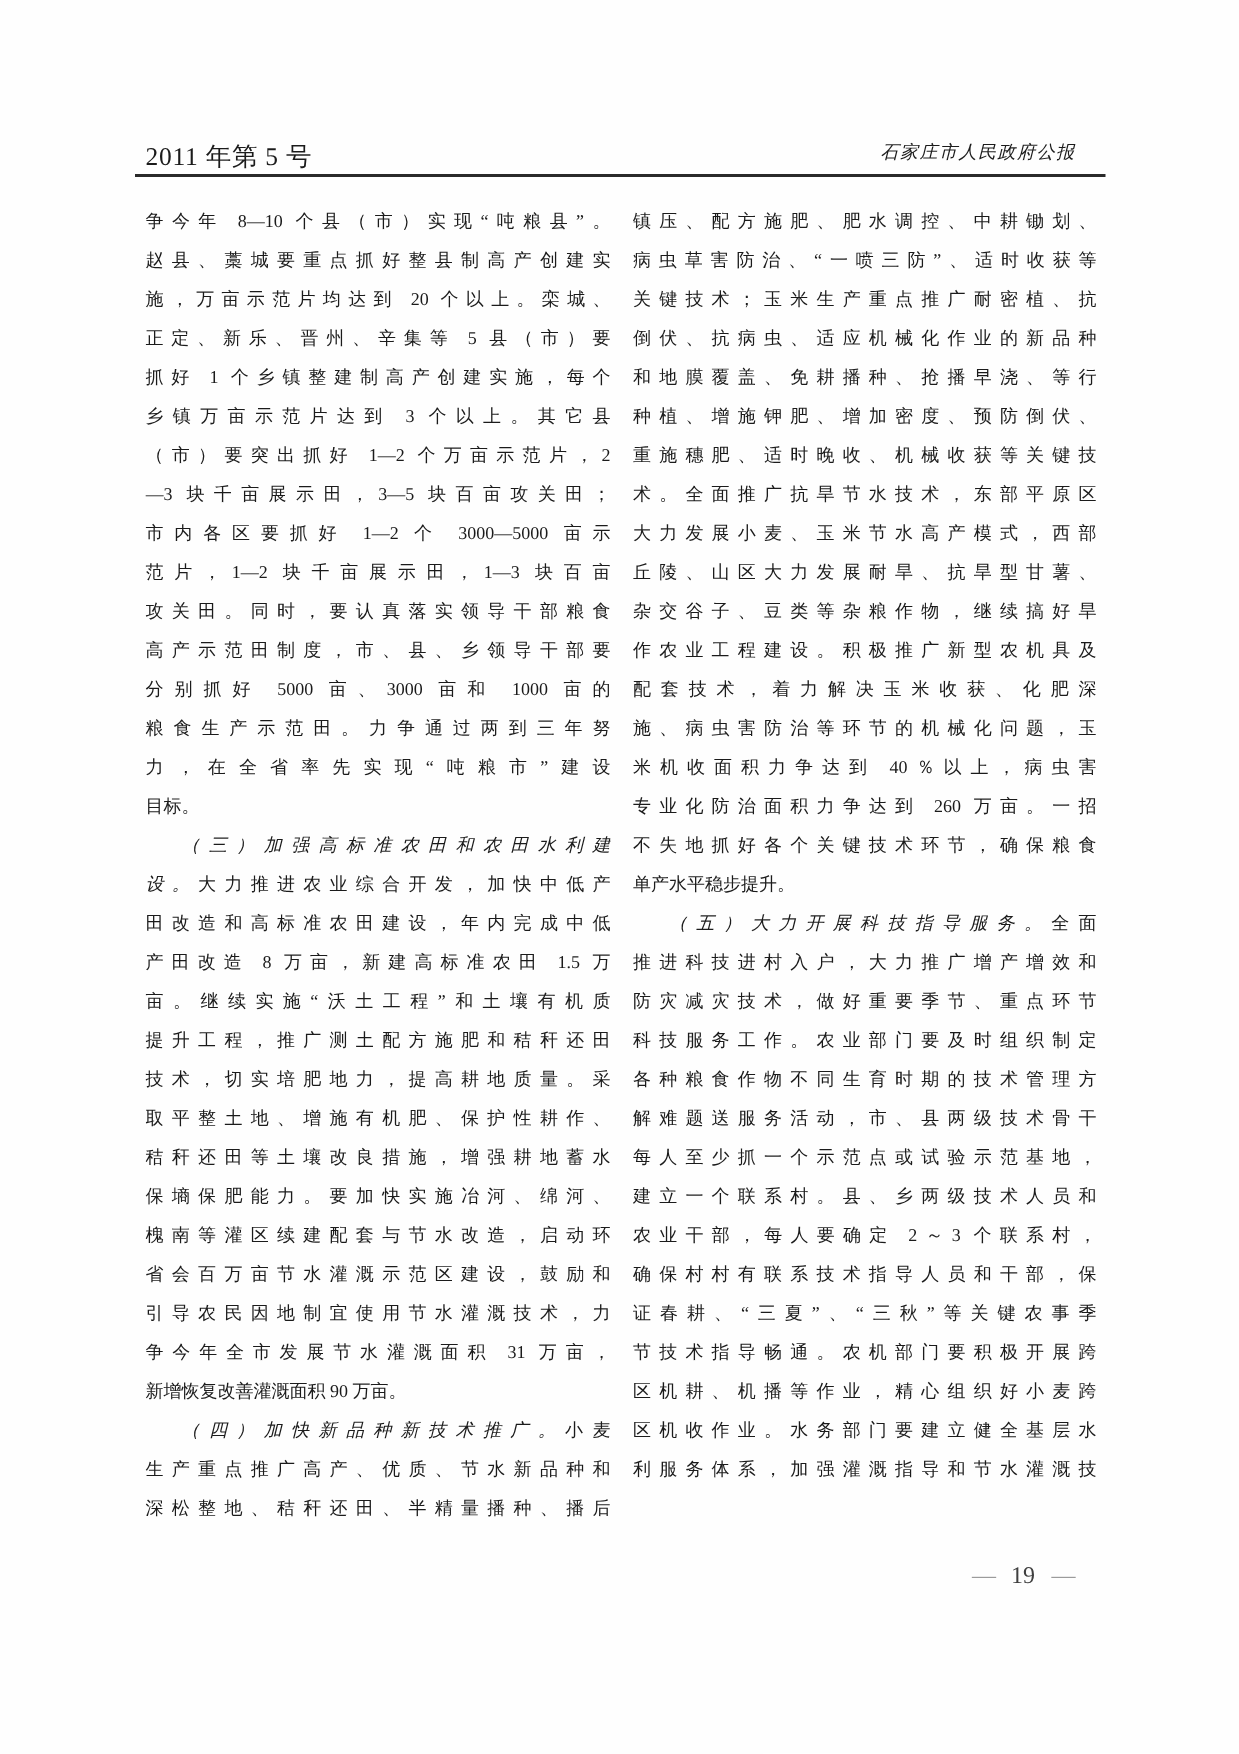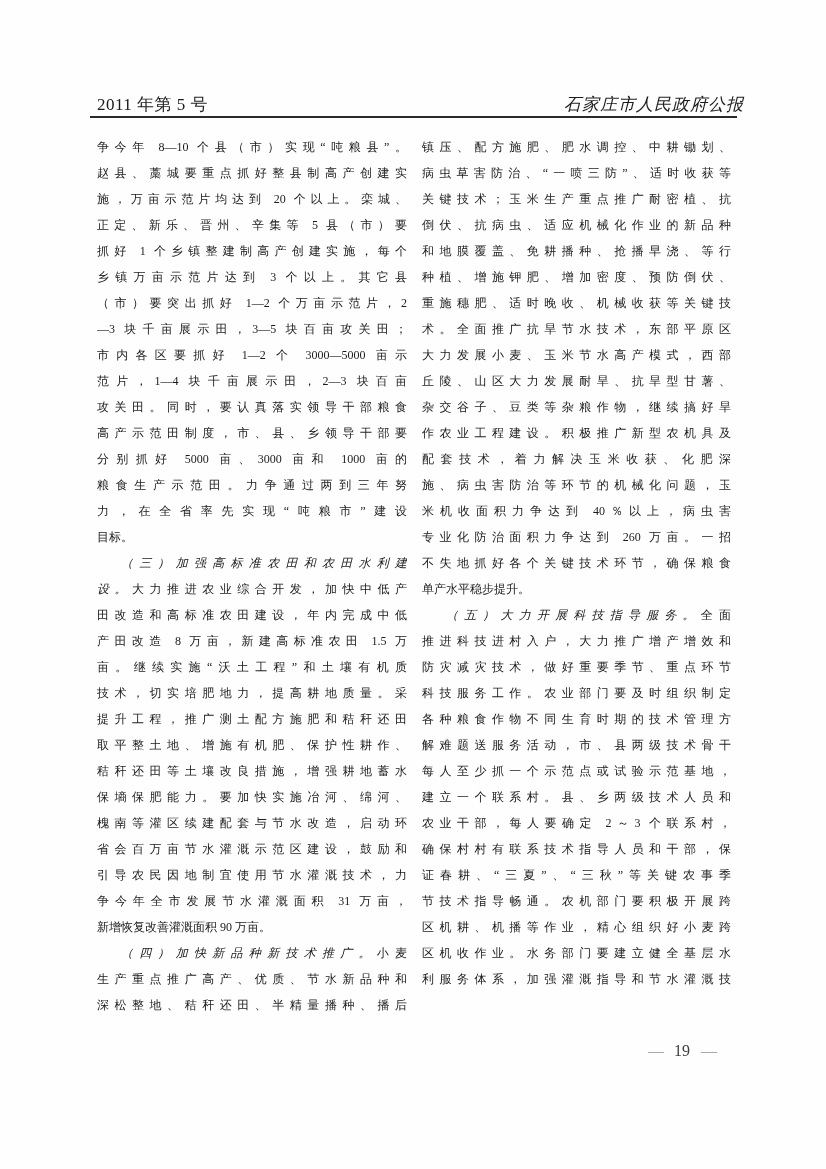--- a/index.html
+++ b/index.html
@@ -11,22 +11,22 @@
     font-family:"Liberation Serif","DejaVu Serif",serif;
     color:#1b1b1b;
     overflow:hidden;
     padding-left:28px;
   }
   .header-issue {
     position:absolute; left:97px; top:93px;
     font-size:17px; letter-spacing:0.5px; white-space:nowrap;
   }
   .header-pub {
-    position:absolute; right:82px; top:93px;
-    font-size:17px; font-style:italic; letter-spacing:1px; white-space:nowrap;
+    position:absolute; right:109px; top:93px;
+    font-size:12px; font-style:italic; letter-spacing:1px; white-space:nowrap;
   }
   .header-rule {
     position:absolute; left:90px; top:116px;
     width:647px; height:2px; background:#2a2a2a;
   }
   .column {
     position:absolute; top:134px;
     font-size:12px; line-height:26px;
   }
   .col-left  { left:97px;  width:310px; }
@@ -61,34 +61,34 @@
   <div class="column col-left" id="col-left">
       <div class="line">争今年 8—10 个县（市）实现“吨粮县”。</div>
       <div class="line">赵县、藁城要重点抓好整县制高产创建实</div>
       <div class="line">施，万亩示范片均达到 20 个以上。栾城、</div>
       <div class="line">正定、新乐、晋州、辛集等 5 县（市）要</div>
       <div class="line">抓好 1 个乡镇整建制高产创建实施，每个</div>
       <div class="line">乡镇万亩示范片达到 3 个以上。其它县</div>
       <div class="line">（市）要突出抓好 1—2 个万亩示范片，2</div>
       <div class="line">—3 块千亩展示田，3—5 块百亩攻关田；</div>
       <div class="line">市内各区要抓好 1—2 个 3000—5000 亩示</div>
-      <div class="line">范片，1—4 块千亩展示田，2—3 块百亩</div>
+      <div class="line">范片，1—2 块千亩展示田，1—3 块百亩</div>
       <div class="line">攻关田。同时，要认真落实领导干部粮食</div>
       <div class="line">高产示范田制度，市、县、乡领导干部要</div>
       <div class="line">分别抓好 5000 亩、3000 亩和 1000 亩的</div>
       <div class="line">粮食生产示范田。力争通过两到三年努</div>
       <div class="line">力，在全省率先实现“吨粮市”建设</div>
       <div class="line end">目标。</div>
       <div class="line indent"><span class="kai">（三）加强高标准农田和农田水利建</span></div>
       <div class="line"><span class="kai">设。</span>大力推进农业综合开发，加快中低产</div>
       <div class="line">田改造和高标准农田建设，年内完成中低</div>
       <div class="line">产田改造 8 万亩，新建高标准农田 1.5 万</div>
       <div class="line">亩。继续实施“沃土工程”和土壤有机质</div>
+      <div class="line">提升工程，推广测土配方施肥和秸秆还田</div>
       <div class="line">技术，切实培肥地力，提高耕地质量。采</div>
-      <div class="line">提升工程，推广测土配方施肥和秸秆还田</div>
       <div class="line">取平整土地、增施有机肥、保护性耕作、</div>
       <div class="line">秸秆还田等土壤改良措施，增强耕地蓄水</div>
       <div class="line">保墒保肥能力。要加快实施冶河、绵河、</div>
       <div class="line">槐南等灌区续建配套与节水改造，启动环</div>
       <div class="line">省会百万亩节水灌溉示范区建设，鼓励和</div>
       <div class="line">引导农民因地制宜使用节水灌溉技术，力</div>
       <div class="line">争今年全市发展节水灌溉面积 31 万亩，</div>
       <div class="line end">新增恢复改善灌溉面积 90 万亩。</div>
       <div class="line indent"><span class="kai">（四）加快新品种新技术推广。</span>小麦</div>
       <div class="line">生产重点推广高产、优质、节水新品种和</div>

